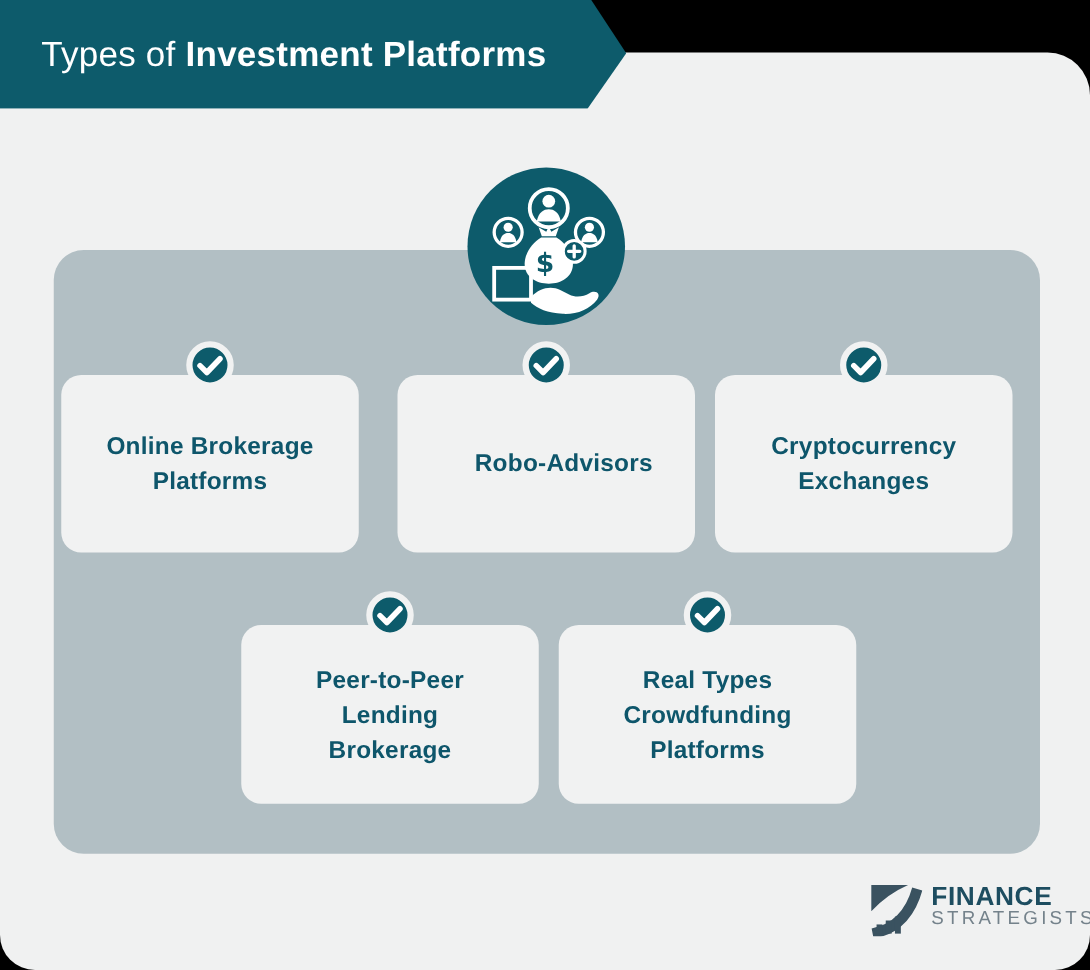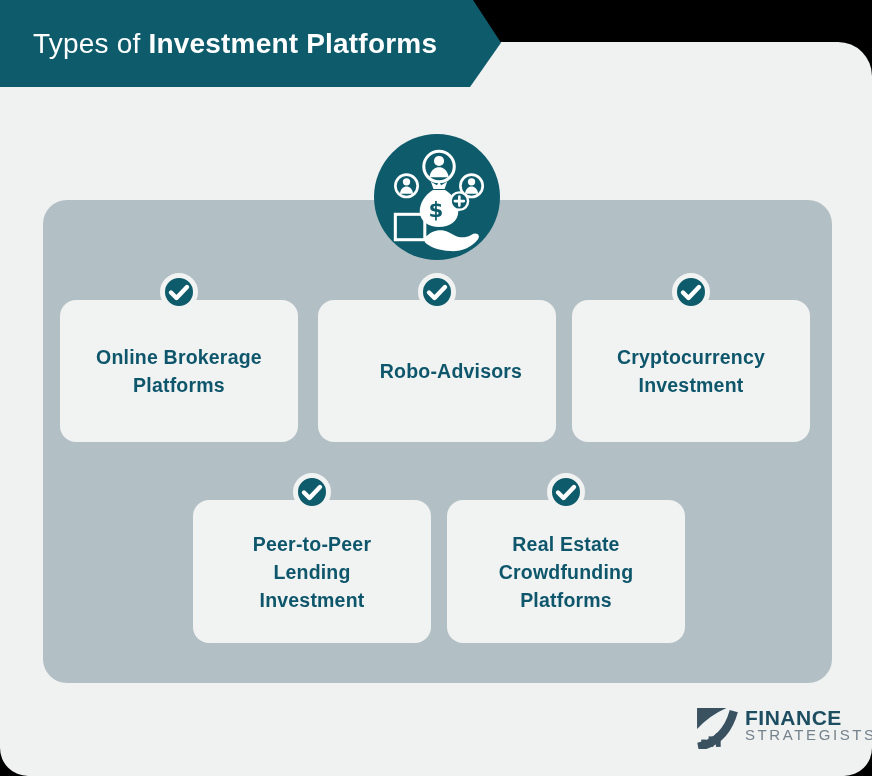--- a/index.html
+++ b/index.html
@@ -34,21 +34,21 @@
 
   .card{position:absolute;background:var(--card-bg);border-radius:16px;
         display:flex;align-items:center;justify-content:center;}
   .card-label{white-space:pre-line;text-align:center;color:var(--card-text);
               font-size:19.5px;font-weight:700;line-height:28px;letter-spacing:.2px;}
   .badge{position:absolute;top:-27px;left:50%;transform:translateX(-50%);
          width:38px;height:38px;border-radius:50%;background:var(--teal);
          border:5px solid var(--card-bg);display:flex;align-items:center;justify-content:center;}
   .badge svg{display:block;}
 
-  .card1{left:60px; top:300px;width:238px;height:142px;}
+  .card1{left:49px; top:300px;width:238px;height:142px;}
   .card2{left:318px;top:300px;width:238px;height:142px;padding-left:28px;}
   .card3{left:572px;top:300px;width:238px;height:142px;}
   .card4{left:193px;top:500px;width:238px;height:143px;}
   .card5{left:447px;top:500px;width:238px;height:143px;}
 
   .logo{position:absolute;left:696px;top:707px;display:flex;align-items:flex-start;gap:7px;}
   .logo-text{display:flex;flex-direction:column;justify-content:center;}
   .logo-primary{color:var(--logo-primary);font-size:21px;font-weight:700;letter-spacing:.5px;line-height:22px;}
   .logo-secondary{color:var(--logo-secondary);font-size:15px;font-weight:400;letter-spacing:2.6px;line-height:12px;}
 </style>
@@ -122,45 +122,45 @@
 
   <div class="card card3">
     <div class="badge">
       <span>
         <svg width="38" height="38" viewBox="0 0 38 38">
             <path d="M11,19.5 L16.5,25 L27,14" fill="none" stroke="#fff" stroke-width="4.4" stroke-linecap="round" stroke-linejoin="round"></path>
           </svg>
       </span>
     </div>
     <div class="card-label">Cryptocurrency
-Investment</div>
+Exchanges</div>
   </div>
 
   <div class="card card4">
     <div class="badge">
       <span>
         <svg width="38" height="38" viewBox="0 0 38 38">
             <path d="M11,19.5 L16.5,25 L27,14" fill="none" stroke="#fff" stroke-width="4.4" stroke-linecap="round" stroke-linejoin="round"></path>
           </svg>
       </span>
     </div>
     <div class="card-label">Peer-to-Peer
 Lending
-Investment</div>
+Brokerage</div>
   </div>
 
   <div class="card card5">
     <div class="badge">
       <span>
         <svg width="38" height="38" viewBox="0 0 38 38">
             <path d="M11,19.5 L16.5,25 L27,14" fill="none" stroke="#fff" stroke-width="4.4" stroke-linecap="round" stroke-linejoin="round"></path>
           </svg>
       </span>
     </div>
-    <div class="card-label">Real Estate
+    <div class="card-label">Real Types
 Crowdfunding
 Platforms</div>
   </div>
 
   <div class="logo">
     <span>
       <svg width="42" height="42" viewBox="0 0 40 40">
         <path d="M1,1 L29,1 Q13,8 1,21 Z" fill="#3a5260"></path>
         <path d="M2,38 Q28,33 36,4" fill="none" stroke="#3a5260" stroke-width="8"></path>
         <rect x="5" y="31" width="4.5" height="7" fill="#3a5260"></rect>

